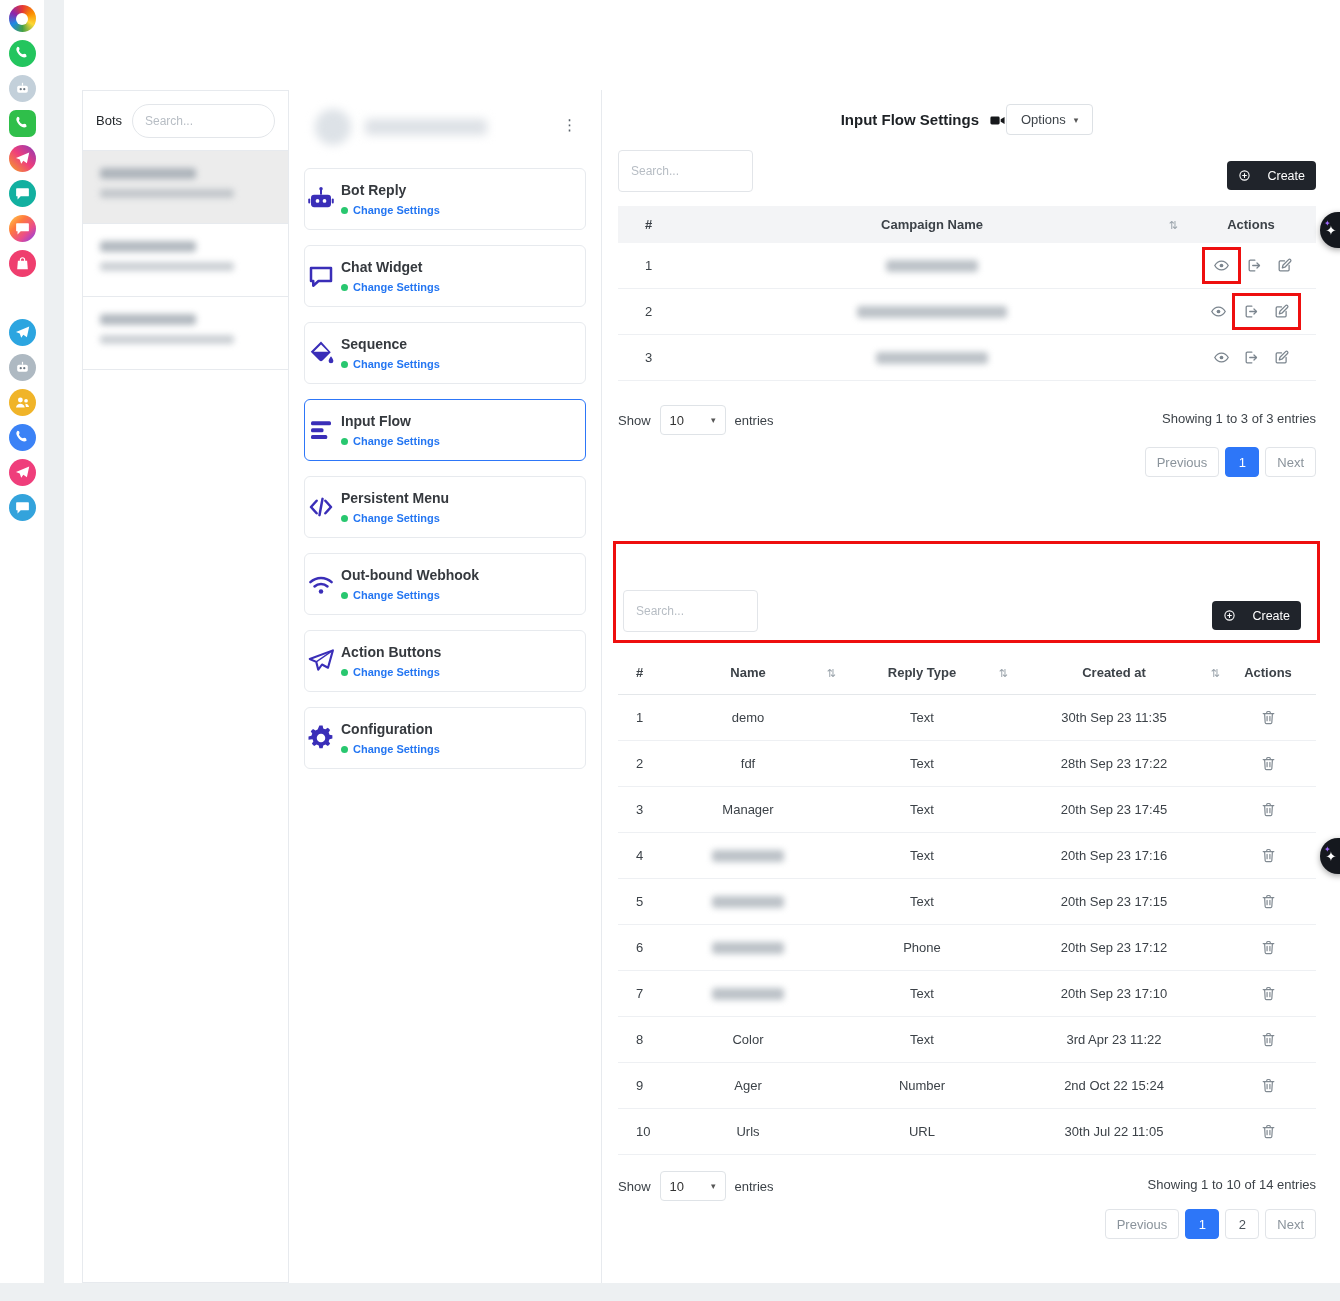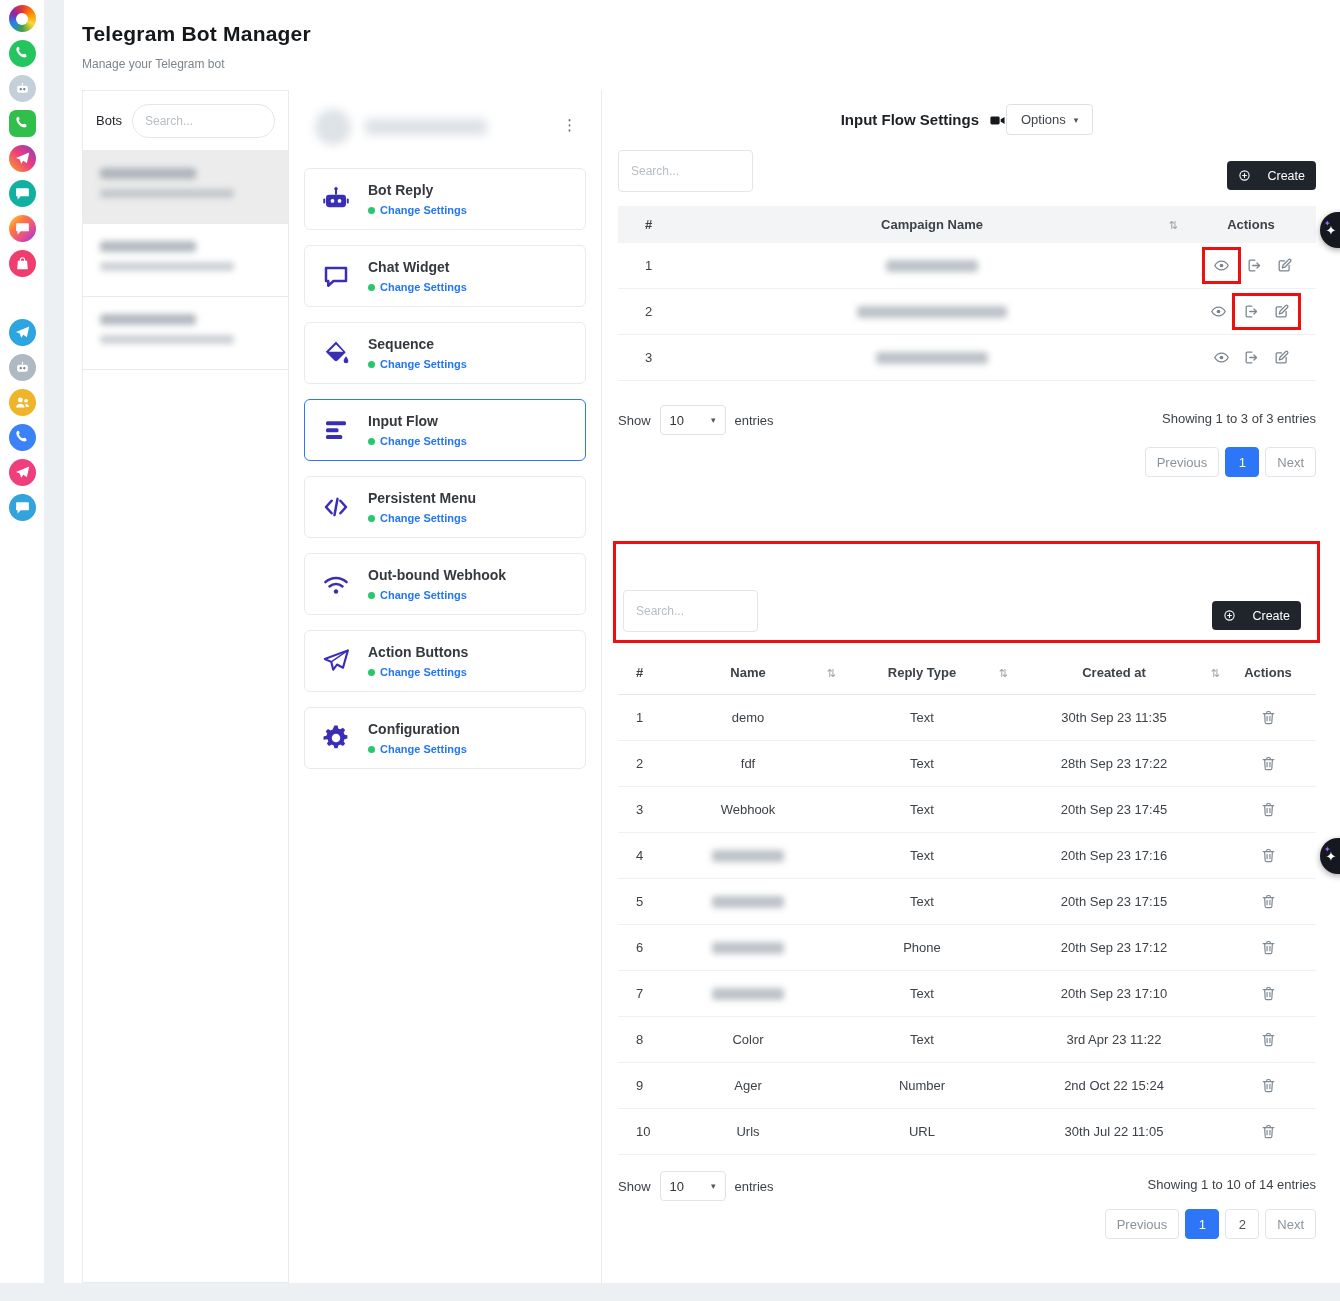--- a/index.html
+++ b/index.html
@@ -34,21 +34,21 @@
   .b1{width:96px;height:11px;margin-bottom:10px;opacity:.75}
   .b2{width:134px;height:9px;opacity:.5}
 
   
   .settings-panel{position:absolute;left:225px;top:90px;width:313px;height:1193px;border-right:1px solid #e7eaee}
   .bot-header{height:62px;margin:6px 16px 0;display:flex;align-items:center;gap:14px;padding:0 10px;position:relative}
   .blur-avatar{width:36px;height:36px;border-radius:50%;background:#dde2e7;filter:blur(5px)}
   .blur-name{width:122px;height:16px;border-radius:4px;background:#dde1e6;filter:blur(5px)}
   .dots{position:absolute;right:8px;top:20px;color:#59626a;font-size:15px;cursor:pointer}
   .scards{margin-top:10px}
-  .scard{width:282px;margin:0 auto 15px;border:1px solid #e7eaee;border-radius:6px;height:62px;display:flex;align-items:center;padding:0 15px;gap:16px;background:#fff;cursor:pointer}
+  .scard{width:282px;margin:0 auto 15px;border:1px solid #e7eaee;border-radius:6px;height:62px;display:flex;align-items:center;padding:0 0;gap:4px;background:#fff;cursor:pointer}
   .scard.active{border:1.5px solid #2d76f8}
   .scard-icon{width:32px;height:32px;flex:0 0 auto;display:flex;align-items:center;justify-content:center}
   .scard-icon svg{width:30px;height:30px}
   .scard-title{font-size:14px;font-weight:600;color:#35393e;margin-bottom:6px}
   .scard-link{font-size:11px;font-weight:600;color:#2476f2;display:flex;align-items:center;gap:5px;cursor:pointer}
   .gdot{width:7px;height:7px;border-radius:50%;background:#28c76f}
 
   
   .content-panel{position:absolute;left:538px;top:90px;width:738px;height:1193px;padding:22px 24px 0 16px}
   .flow-head{display:flex;align-items:center;justify-content:center;height:31px;margin-top:-8px}
@@ -187,24 +187,20 @@
       </div>
       <div class="tile round" style="background:#33a3dc">
         <svg viewBox="0 0 24 24" fill="#fff">
           <path d="M4 4.5h16c.6 0 1 .4 1 1v9.5c0 .6-.4 1-1 1h-10.5L5 20.5V16H4c-.6 0-1-.4-1-1V5.5c0-.6.4-1 1-1z"></path>
         </svg>
       </div>
     </aside>
 
   <main class="card">
 
-    <div class="page-header">
-      <div class="page-title">Telegram Bot Manager</div>
-      <div class="page-subtitle">Manage your Telegram bot</div>
-    </div>
 
     <section class="bots-panel">
       <div class="bots-head">
         <span class="bots-label">Bots</span>
         <input class="bots-search" placeholder="Search..." style="">
       </div>
       <div id="bot-list">
           <div class="bot-item active">
      <div class="blur-bar b1"></div>
      <div class="blur-bar b2"></div>
@@ -546,21 +542,21 @@
                       <path d="M4.5 6.5h15"></path>
                       <path d="M9.5 6V4.8a1.3 1.3 0 0 1 1.3-1.3h2.4a1.3 1.3 0 0 1 1.3 1.3V6"></path>
                       <path d="M6.5 6.5 7.3 19a1.8 1.8 0 0 0 1.8 1.7h5.8A1.8 1.8 0 0 0 16.7 19l.8-12.5"></path>
                       <path d="M10 10.5v6M14 10.5v6"></path>
                     </svg>
                   </span>
                 </div>
               </div>
               <div class="frow">
     <div class="fc-num">3</div>
-    <div class="fc-name"><span>Webhook</span></div>
+    <div class="fc-name"><span>Manager</span></div>
     <div class="fc-reply">Text</div>
     <div class="fc-created">20th Sep 23 17:45</div>
     <div class="fc-actions">
                   <span class="trash">
                     <svg viewBox="0 0 24 24" fill="none" stroke="#818a92" stroke-width="1.7" stroke-linecap="round">
                       <path d="M4.5 6.5h15"></path>
                       <path d="M9.5 6V4.8a1.3 1.3 0 0 1 1.3-1.3h2.4a1.3 1.3 0 0 1 1.3 1.3V6"></path>
                       <path d="M6.5 6.5 7.3 19a1.8 1.8 0 0 0 1.8 1.7h5.8A1.8 1.8 0 0 0 16.7 19l.8-12.5"></path>
                       <path d="M10 10.5v6M14 10.5v6"></path>
                     </svg>

